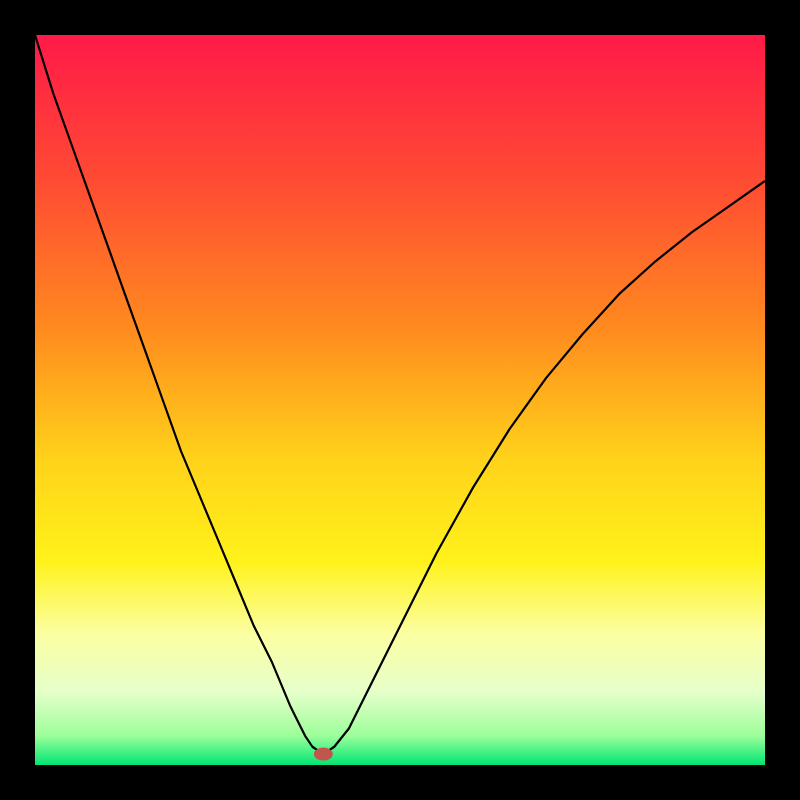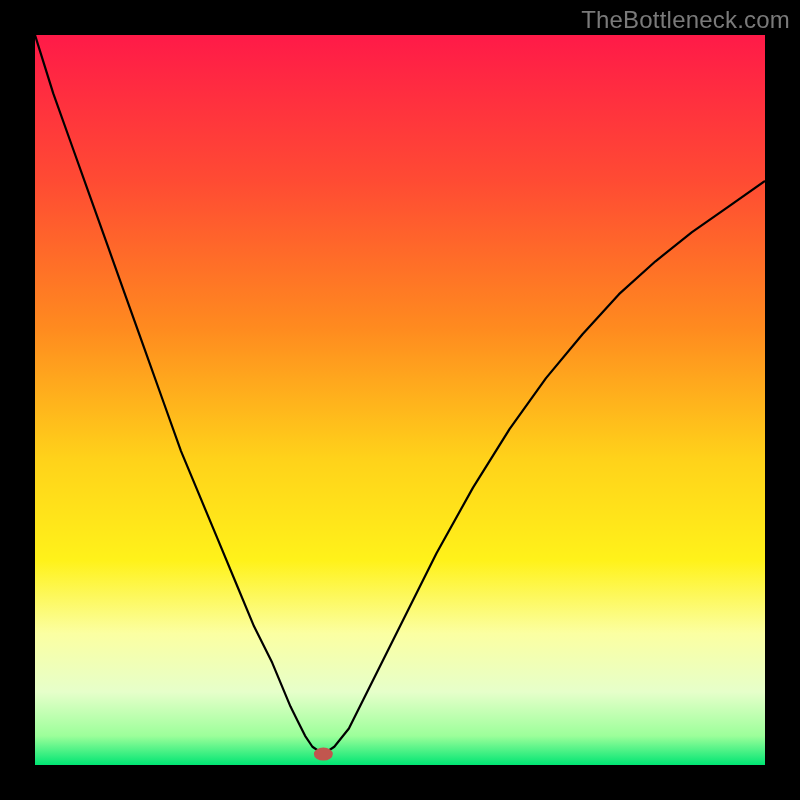--- a/index.html
+++ b/index.html
@@ -35,21 +35,20 @@
     font-size: 24px;
     font-weight: 400;
     letter-spacing: 0.2px;
   }
   svg { display: block; }
 </style>
 </head>
 <body>
 
 <div class="frame">
-  <div class="watermark">TheBottleneck.com</div>
 
   <div class="plot">
     <svg id="chart-svg" width="730" height="730" viewBox="0 0 730 730" preserveAspectRatio="none">
       <defs>
         <linearGradient id="bg-grad" x1="0" y1="0" x2="0" y2="1">
             <stop offset="0%" stop-color="#ff1a48"></stop>
             <stop offset="20%" stop-color="#ff4b33"></stop>
             <stop offset="40%" stop-color="#ff8a1f"></stop>
             <stop offset="57.99999999999999%" stop-color="#ffd21a"></stop>
             <stop offset="72%" stop-color="#fff21a"></stop>

